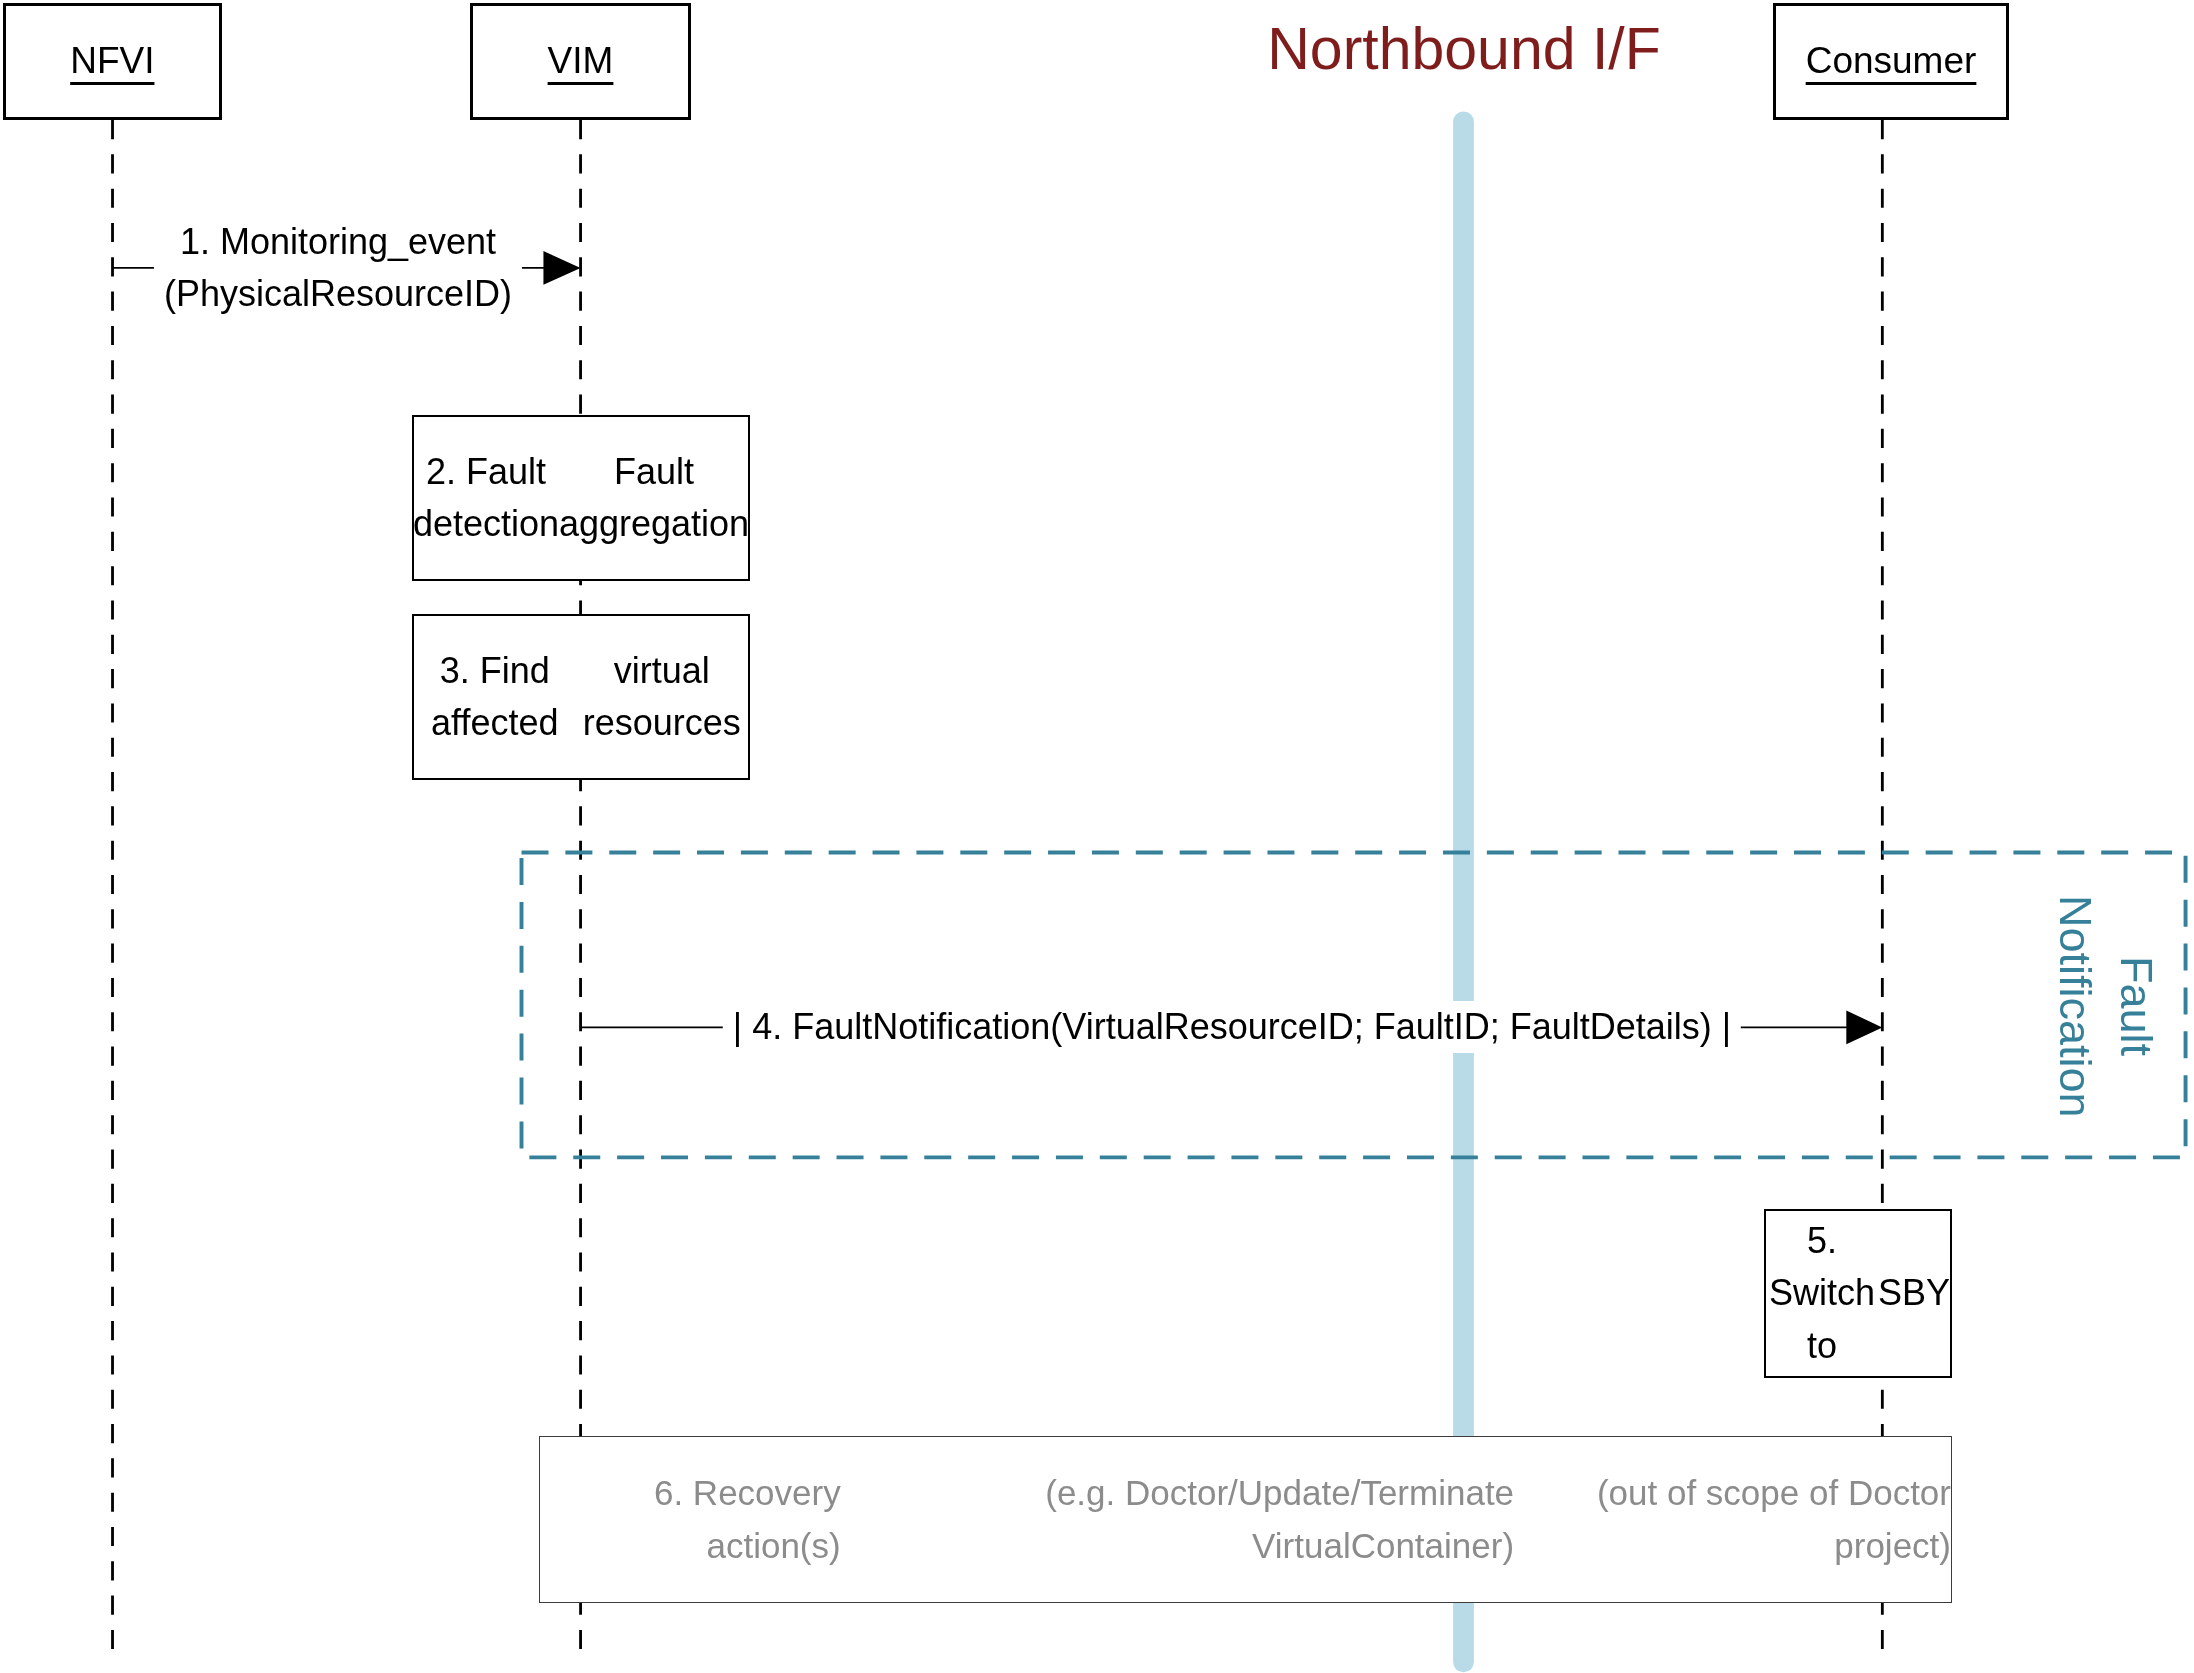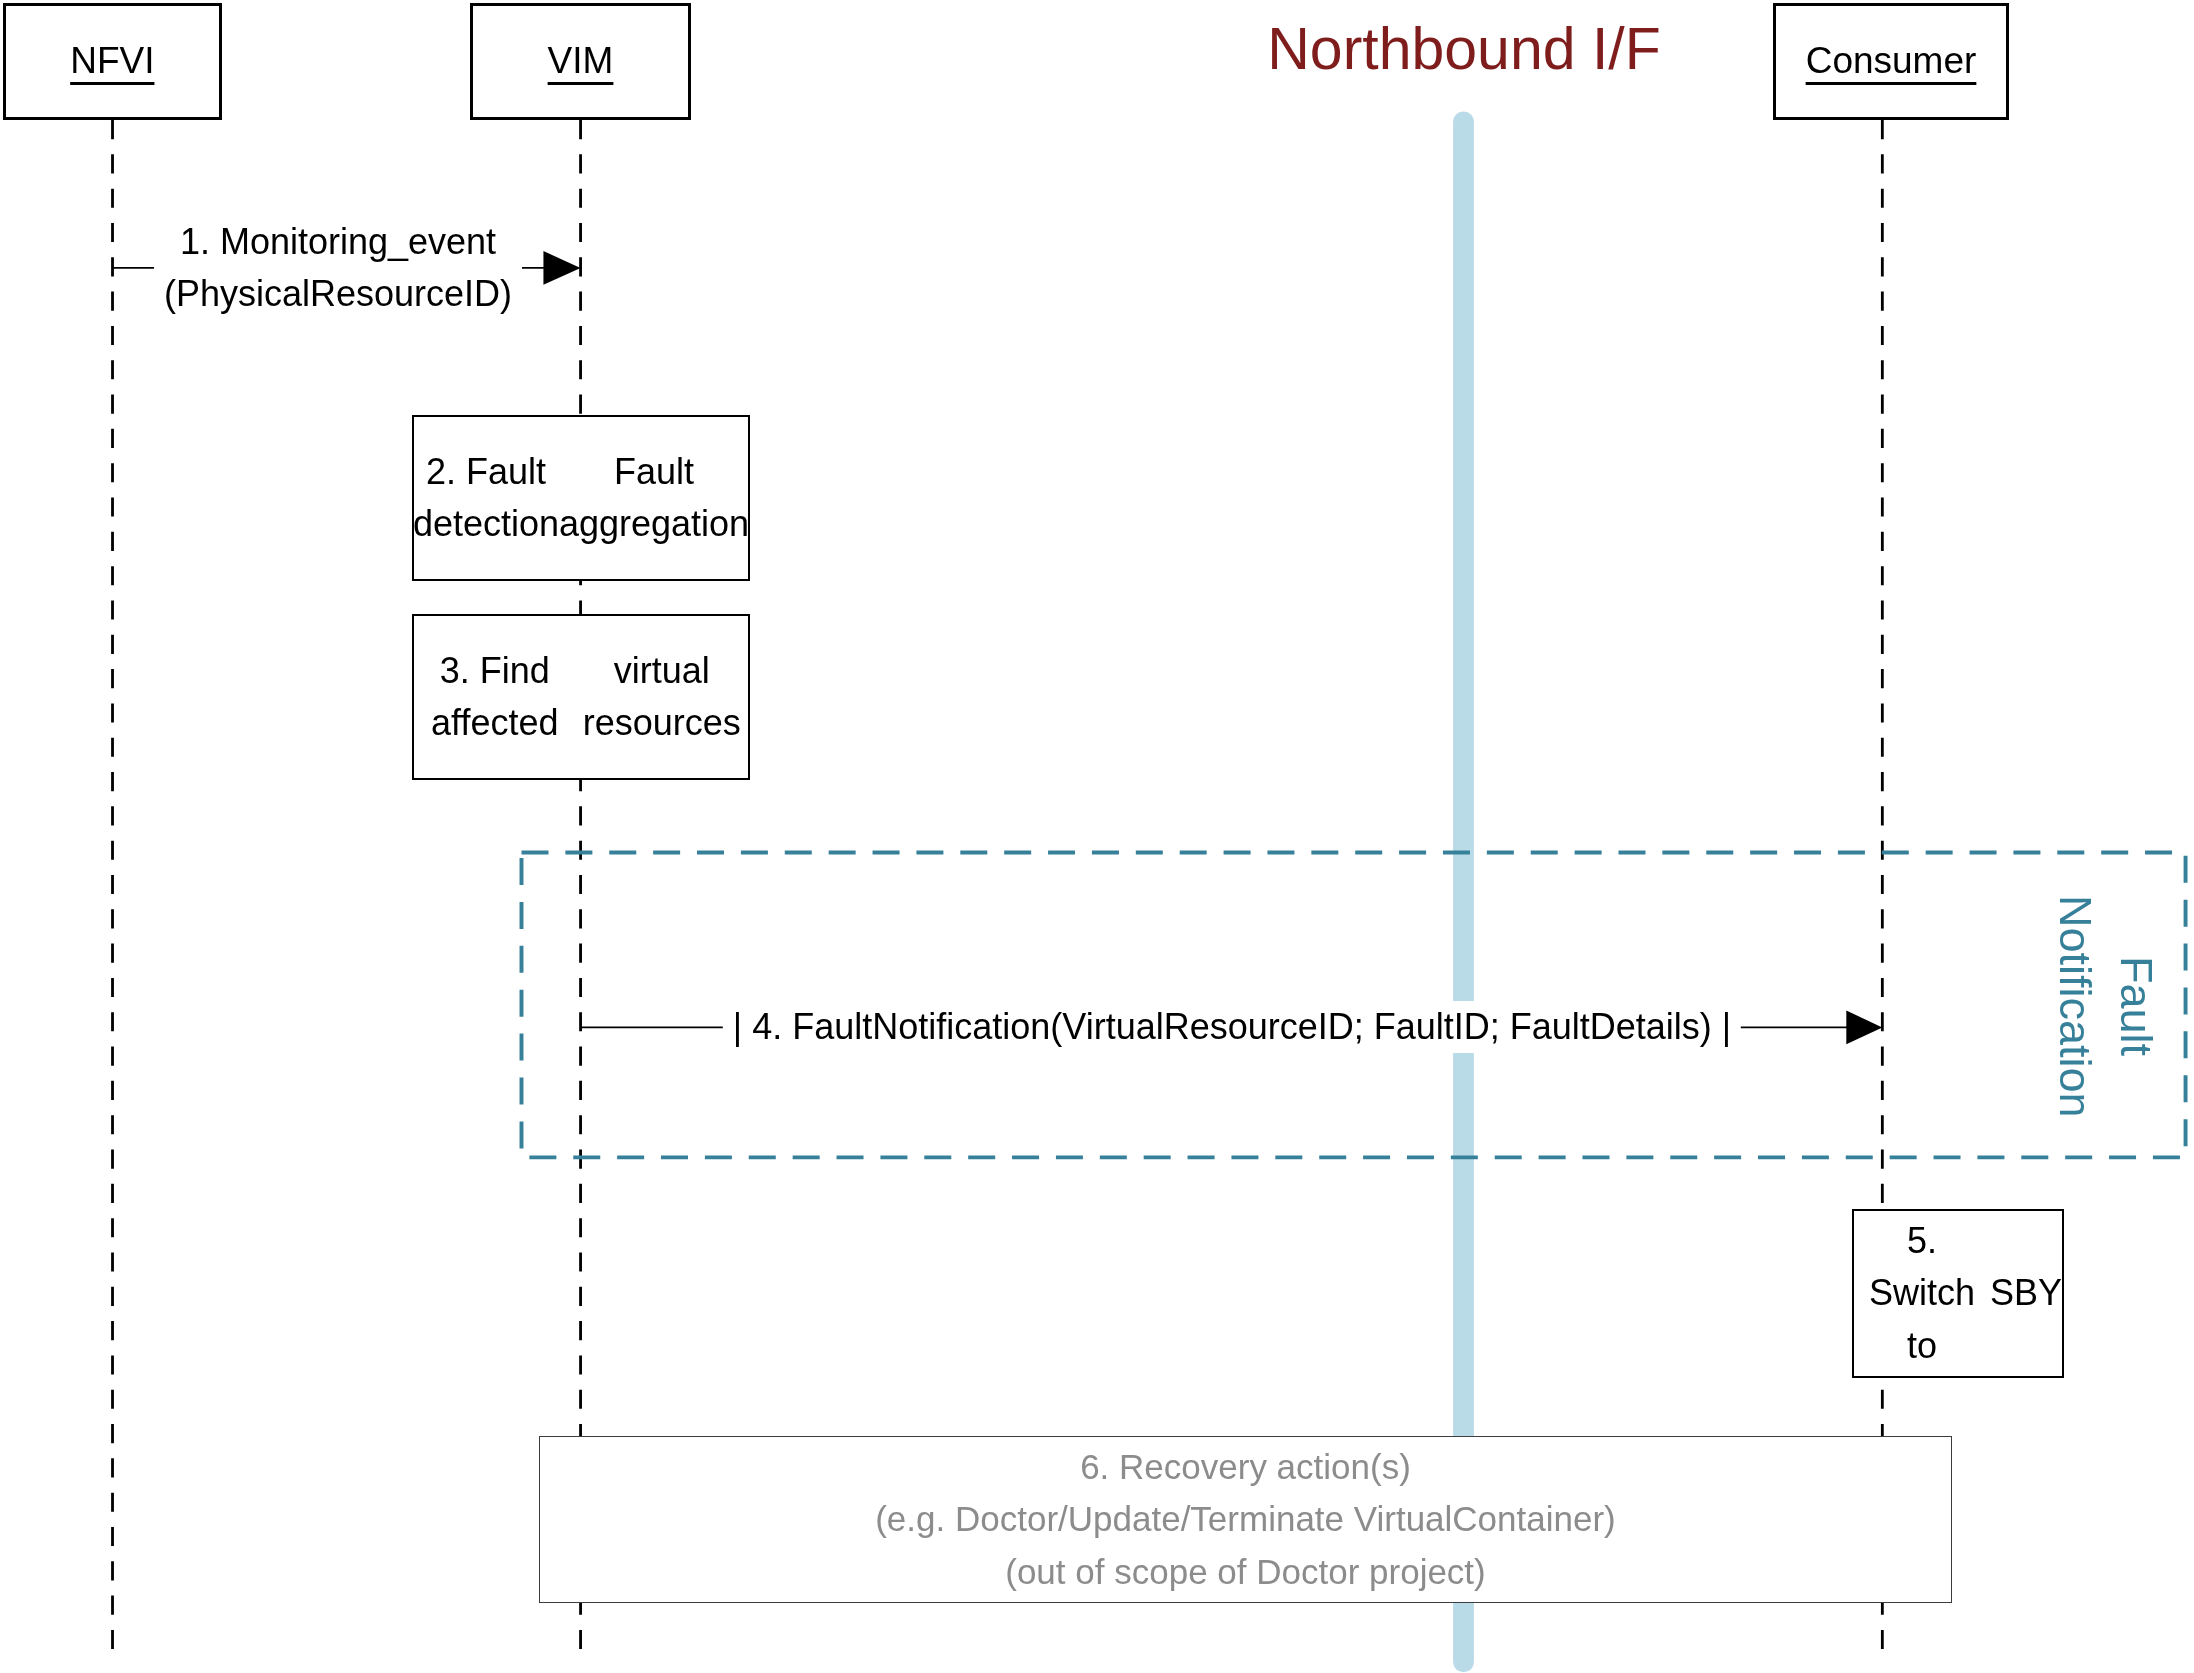--- a/index.html
+++ b/index.html
@@ -31,21 +31,21 @@
 
   .msg-label{
     position:absolute;transform:translateX(-50%);background:#fff;
     font-size:36px;line-height:52px;text-align:center;white-space:nowrap;
     padding:0 10px;z-index:4;
   }
 
   #recovery-box{
     position:absolute;left:539px;top:1436px;width:1413px;height:167px;
     border:1.7px solid #3c3c3c;background:#fff;box-sizing:border-box;
-    display:flex;flex-direction:column;align-items:center;justify-content:center;
+    display:flex;flex-direction:row;align-items:center;justify-content:center;
     font-size:35px;line-height:1.5;text-align:right;color:#8C8C8C;z-index:4;
   }
 
   #frame-label{
     position:absolute;left:2041px;top:866px;height:281px;width:126px;
     writing-mode:vertical-rl;text-align:center;
     font-size:45px;line-height:61px;color:#37809A;z-index:4;
   }
 </style>
 </head>
@@ -97,21 +97,21 @@
     <span>virtual resources</span>
   </div>
 
   <div class="msg-label" style="left:1232px;top:1001px;">| 4. FaultNotification(VirtualResourceID; FaultID; FaultDetails) |</div>
 
   <div id="frame-label">
     <span>Fault</span><br>
     <span>Notification</span>
   </div>
 
-  <div class="activity" style="left:1852px;top:1209px;width:212px;height:169px;">
+  <div class="activity" style="left:1764px;top:1209px;width:188px;height:169px;">
     <span>5. Switch to</span>
     <span>SBY</span>
   </div>
 
   <div id="recovery-box">
     <span>6. Recovery action(s)</span>
     <span>(e.g. Doctor/Update/Terminate VirtualContainer)</span>
     <span>(out of scope of Doctor project)</span>
   </div>
 

